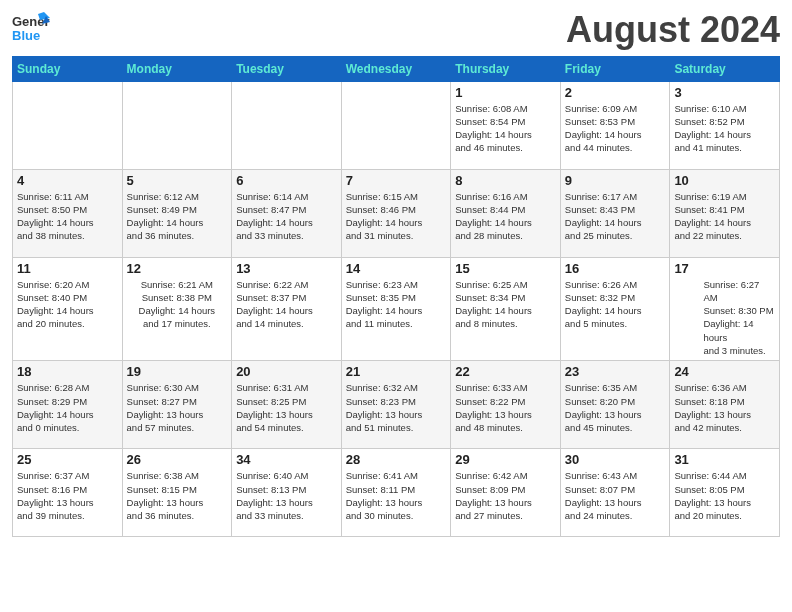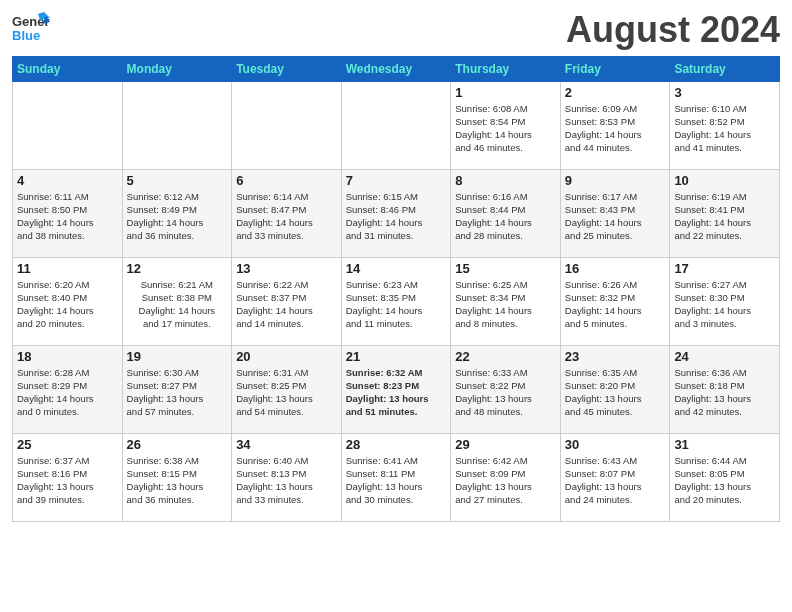--- a/index.html
+++ b/index.html
@@ -230,21 +230,21 @@
           </td>
           <td>
             <div class="day-num">16</div>
             <div class="day-info" style="white-space: pre-line;">Sunrise: 6:26 AM
 Sunset: 8:32 PM
 Daylight: 14 hours
 and 5 minutes.</div>
           </td>
           <td>
             <div class="day-num">17</div>
-            <div class="day-info" style="white-space: pre-line;">Sunrise: 6:27 AM
+            <div class="day-info" style="white-space: pre-line; margin-left: 29px;">Sunrise: 6:27 AM
 Sunset: 8:30 PM
 Daylight: 14 hours
 and 3 minutes.</div>
           </td>
         </tr>
         <tr>
           <td>
             <div class="day-num">18</div>
             <div class="day-info" style="white-space: pre-line;">Sunrise: 6:28 AM
 Sunset: 8:29 PM
@@ -260,21 +260,21 @@
           </td>
           <td>
             <div class="day-num">20</div>
             <div class="day-info" style="white-space: pre-line;">Sunrise: 6:31 AM
 Sunset: 8:25 PM
 Daylight: 13 hours
 and 54 minutes.</div>
           </td>
           <td>
             <div class="day-num">21</div>
-            <div class="day-info" style="white-space: pre-line; font-weight: bold;">Sunrise: 6:32 AM
+            <div class="day-info" style="white-space: pre-line;">Sunrise: 6:32 AM
 Sunset: 8:23 PM
 Daylight: 13 hours
 and 51 minutes.</div>
           </td>
           <td>
             <div class="day-num">22</div>
             <div class="day-info" style="white-space: pre-line;">Sunrise: 6:33 AM
 Sunset: 8:22 PM
 Daylight: 13 hours
 and 48 minutes.</div>

